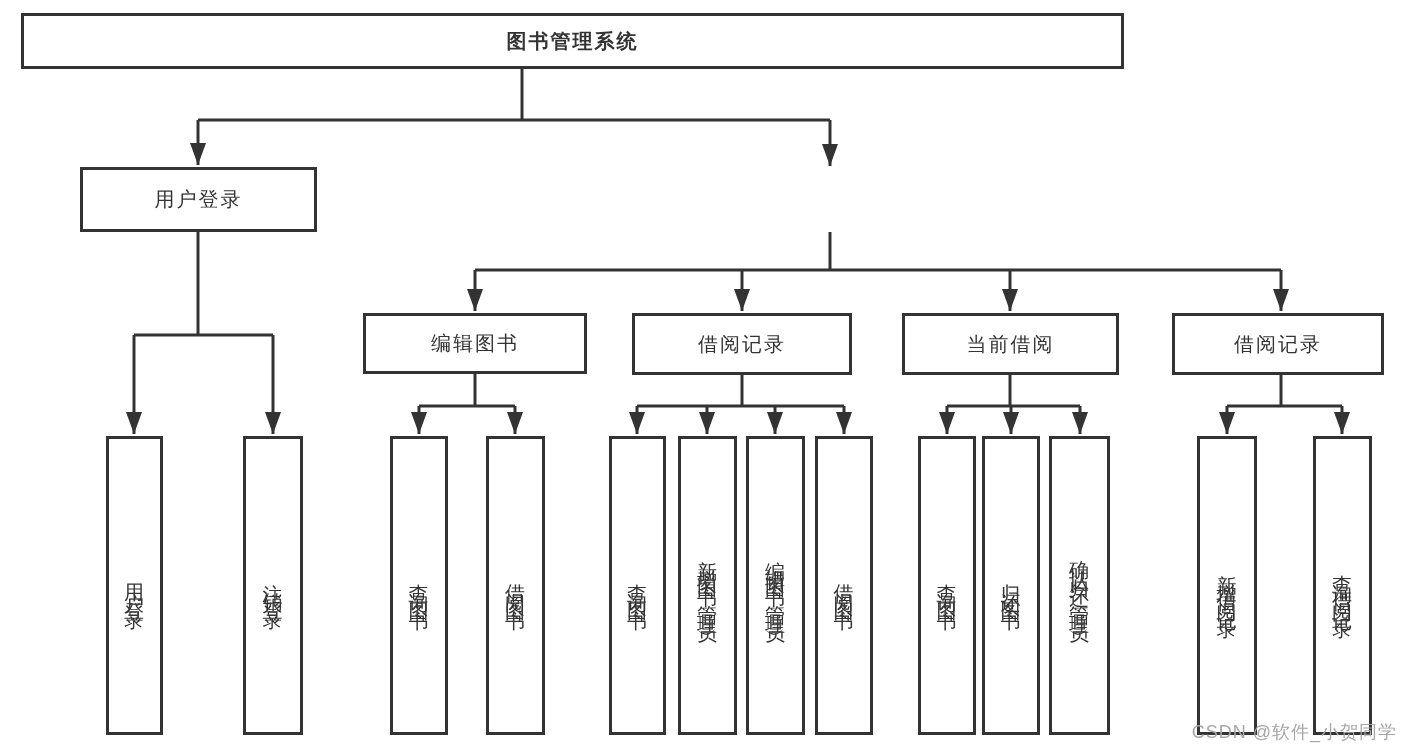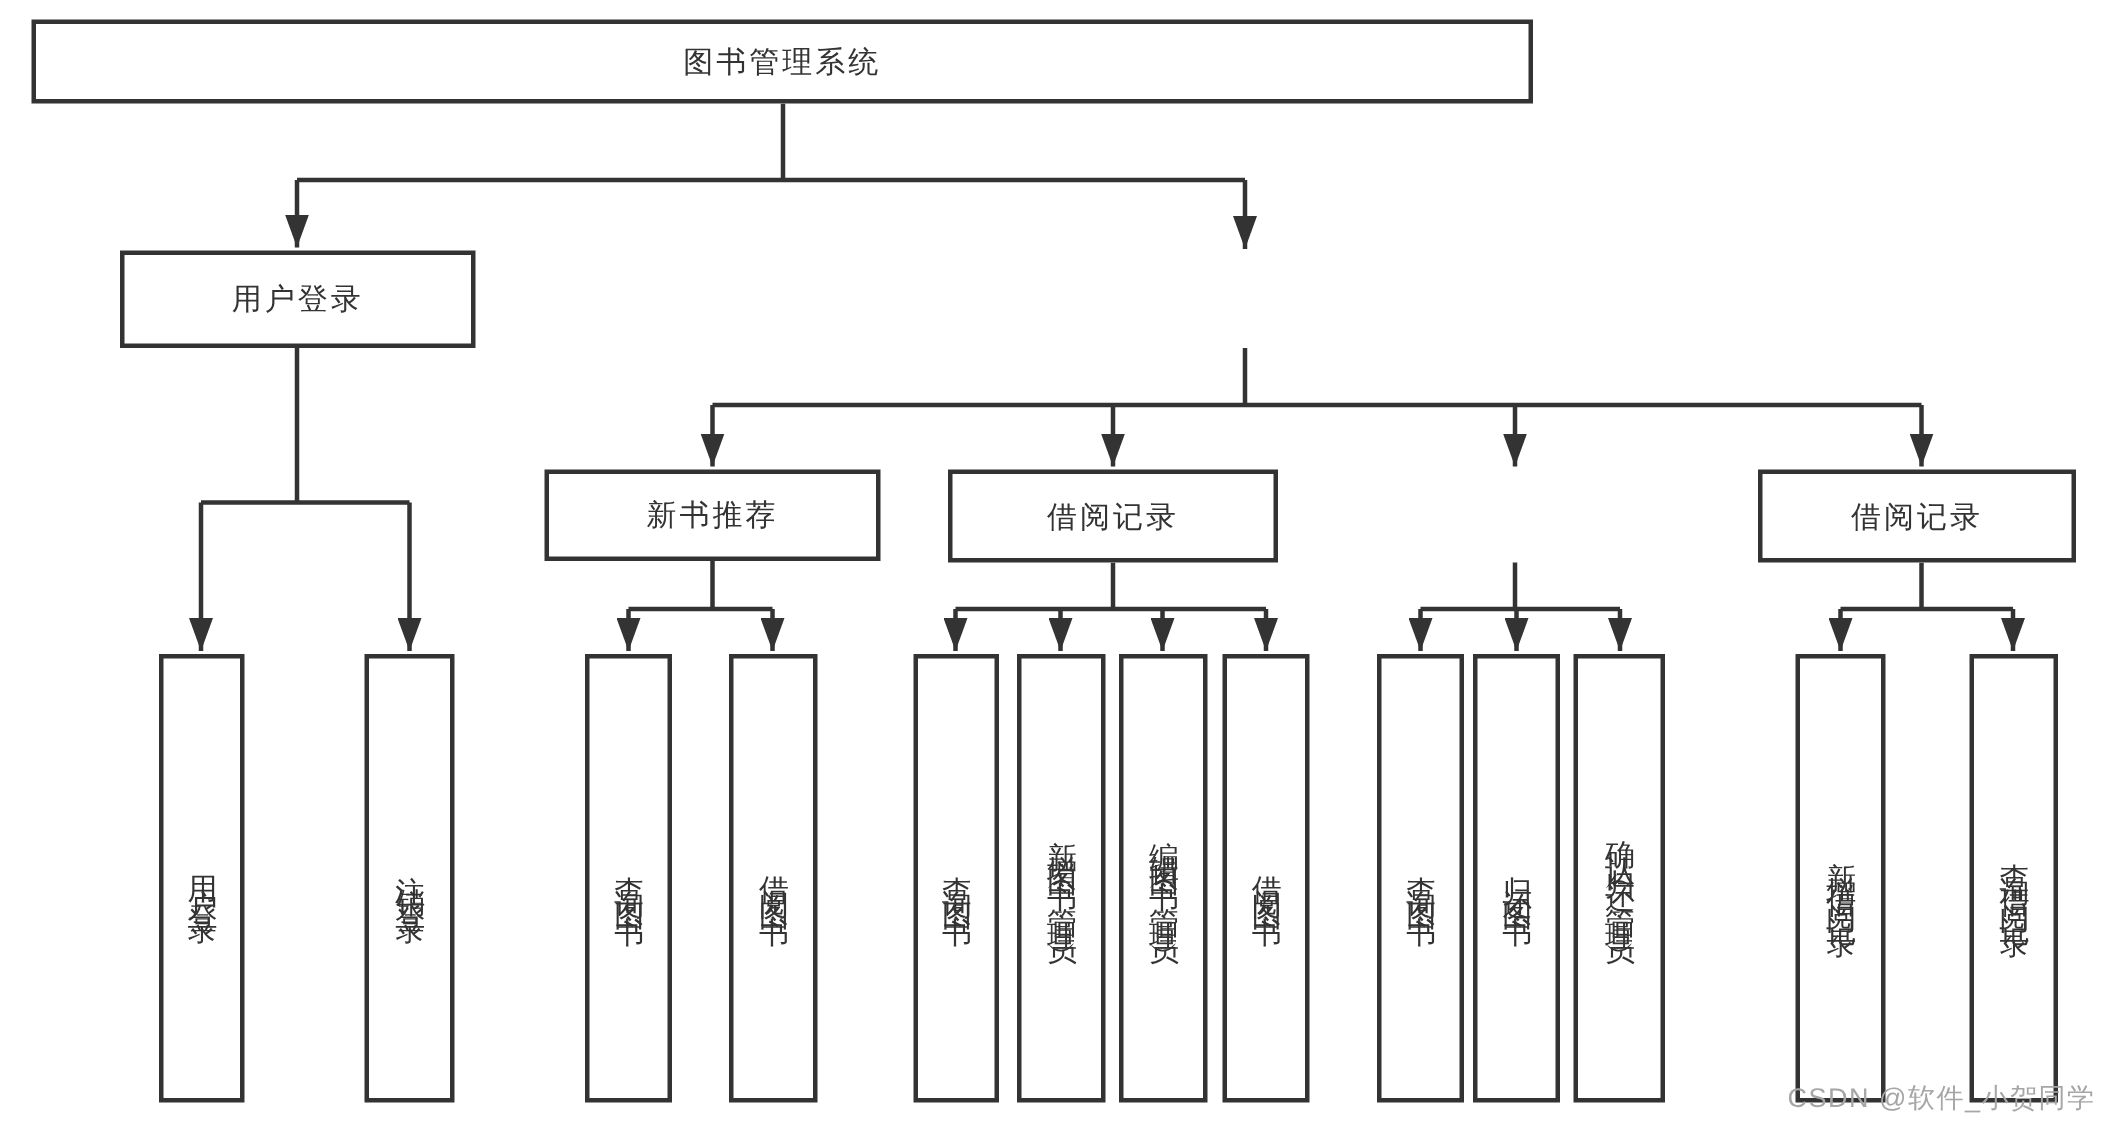--- a/index.html
+++ b/index.html
@@ -58,21 +58,21 @@
   }
   .leaf .lbl {
     writing-mode: vertical-rl;
     text-orientation: mixed;
     font-size: 20px;
     color: #333333;
     letter-spacing: 9px;
     line-height: 1;
   }
   
-  .pos-root            { left: 21px;   top: 13px;  width: 1001px; height: 56px; }
+  .pos-root            { left: 21px;   top: 13px;  width: 1103px; height: 56px; font-weight: bold; }
   .pos-user-login      { left: 80px;   top: 167px; width: 237px;  height: 65px; }
   .pos-book-mgmt       { left: 711px;  top: 168px; width: 236px;  height: 64px; }
   .pos-new-books       { left: 363px;  top: 313px; width: 224px;  height: 61px; }
   .pos-book-borrow     { left: 632px;  top: 313px; width: 220px;  height: 62px; }
   .pos-current-borrow  { left: 902px;  top: 313px; width: 217px;  height: 62px; }
   .pos-borrow-records  { left: 1172px; top: 313px; width: 212px;  height: 62px; }
   
   .pos-l1  { left: 106px;  width: 57px; }
   .pos-l2  { left: 243px;  width: 60px; }
   .pos-l3  { left: 390px;  width: 58px; }
@@ -152,25 +152,28 @@
 
   <div class="node pos-root">
     <span class="lbl">图书管理系统</span>
   </div>
 
   <div class="node pos-user-login">
     <span class="lbl">用户登录</span>
   </div>
 
   <div class="node pos-new-books">
-    <span class="lbl">新书推荐</span>
+    <span class="lbl">编辑图书</span>
   </div>
   <div class="node pos-book-borrow">
     <span class="lbl">借阅记录</span>
   </div>
+  <div class="node pos-current-borrow">
+    <span class="lbl">当前借阅</span>
+  </div>
   <div class="node pos-borrow-records">
     <span class="lbl">借阅记录</span>
   </div>
 
   <div class="leaf pos-l1">
     <span class="lbl">用户登录</span>
   </div>
   <div class="leaf pos-l2">
     <span class="lbl">注销登录</span>
   </div>

